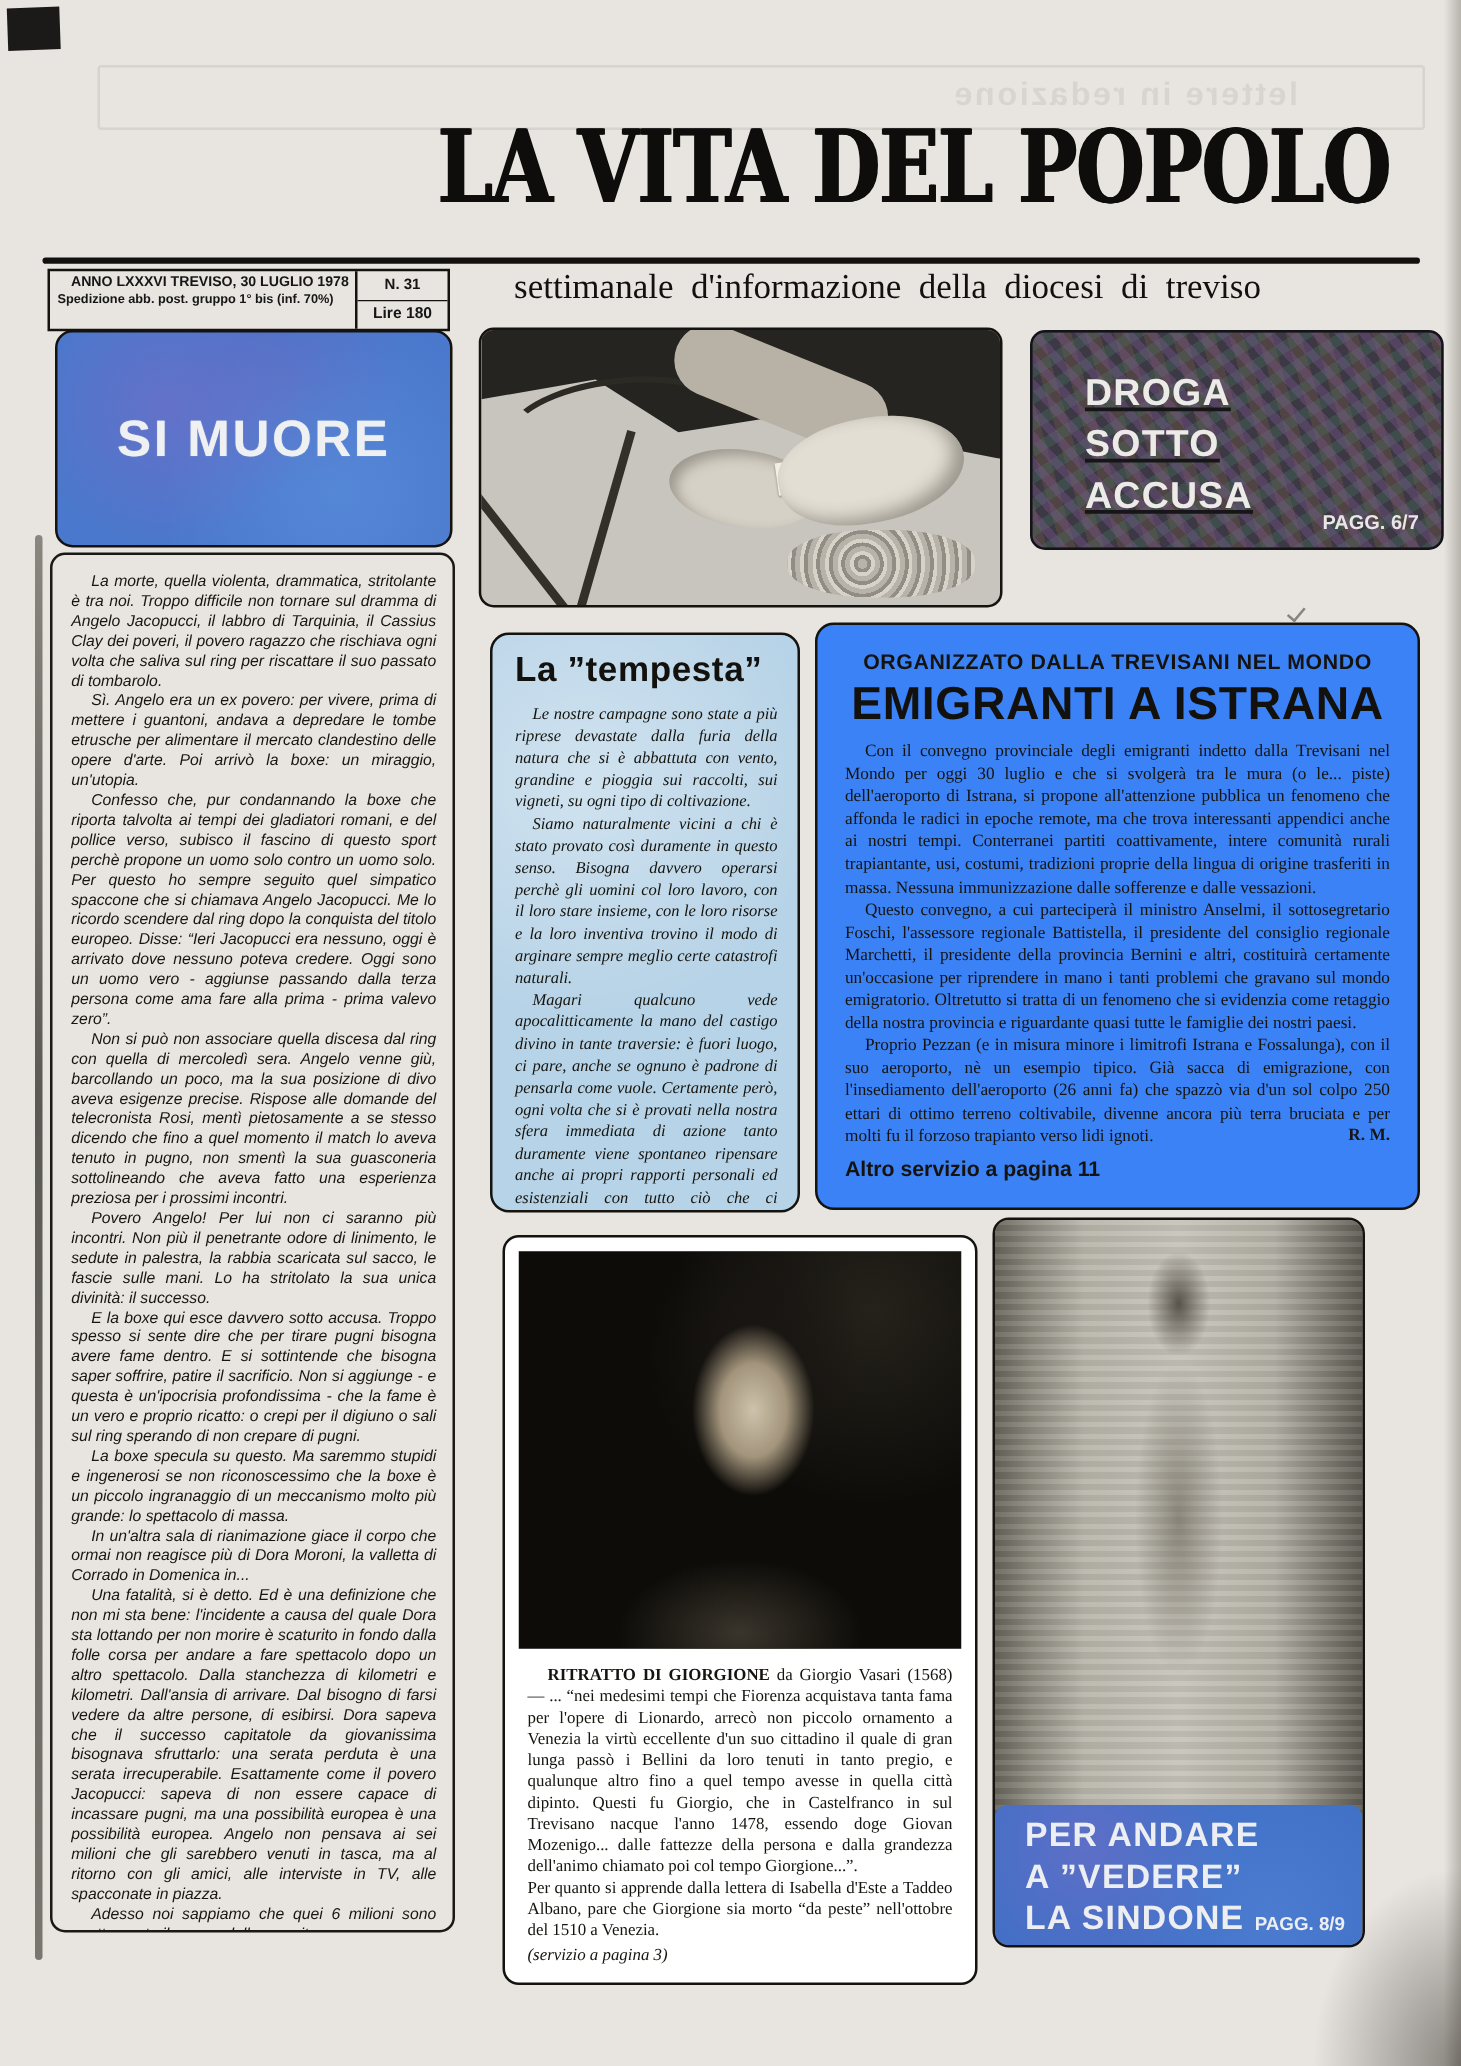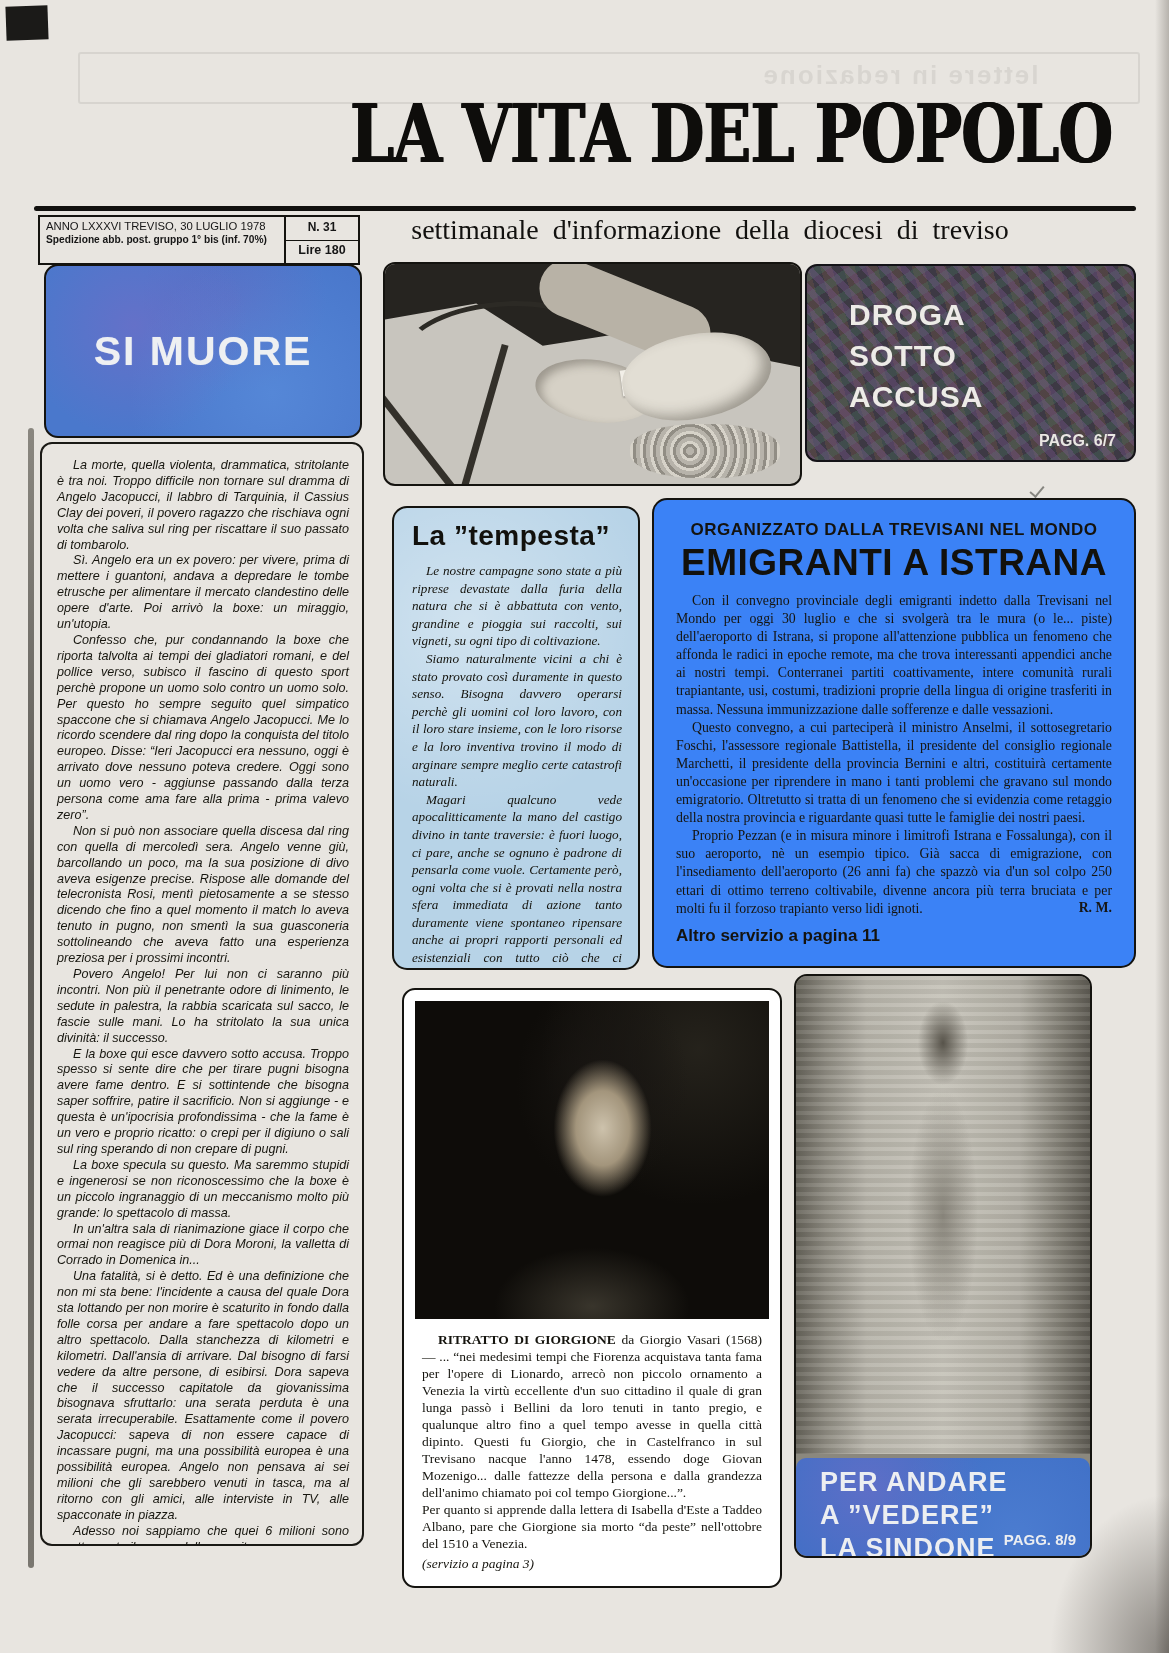--- a/index.html
+++ b/index.html
@@ -19,21 +19,21 @@
               transform:scaleX(-1);opacity:.12;font-weight:bold;font-size:26px;color:#6a6862;letter-spacing:2px;}
   
   .masthead{position:absolute;left:350px;top:86px;width:700px;text-align:center;
             font-family:"DejaVu Serif",serif;font-weight:bold;font-size:63px;letter-spacing:-1px;color:#0e0d0b;
             transform:scaleY(1.28);transform-origin:top center;white-space:nowrap;
             text-shadow:.7px 0 #0e0d0b,-.7px 0 #0e0d0b;}
   .rule{position:absolute;left:34px;top:206px;width:1102px;height:5px;background:#12110f;border-radius:3px;}
   .dateline{position:absolute;left:38px;top:215px;width:318px;height:46px;border:2px solid #14130f;
             display:grid;grid-template-columns:1fr 72px;background:#e8e5e0;}
   .dl-left{border-right:2px solid #14130f;padding:3px 5px 0 6px;}
-  .dl-l1{font-size:11.3px;font-weight:normal;white-space:nowrap;}
+  .dl-l1{font-size:11.3px;font-weight:bold;white-space:nowrap;text-align:right;}
   .dl-l2{font-size:10.2px;font-weight:bold;white-space:nowrap;margin-top:2px;}
   .dl-right{display:flex;flex-direction:column;}
   .dl-issue{flex:1;border-bottom:1.5px solid #14130f;font-size:12px;font-weight:bold;text-align:center;padding-top:3px;}
   .dl-price{flex:1;font-size:12.5px;font-weight:bold;text-align:center;padding-top:2px;}
   .subtitle{position:absolute;left:360px;top:214px;width:700px;text-align:center;
             font-family:"Liberation Serif",serif;font-size:28px;color:#12110f;word-spacing:7px;white-space:nowrap;}
   
   .blue-title{position:absolute;left:44px;top:264px;width:314px;height:170px;border:2.5px solid #14130f;border-radius:14px;
               background:radial-gradient(circle at 28% 35%,rgba(132,104,196,.45),rgba(0,0,0,0) 45%),
                          radial-gradient(circle at 72% 75%,rgba(96,150,226,.5),rgba(0,0,0,0) 55%),
@@ -51,24 +51,24 @@
            clip-path:polygon(30% 0,100% 0,100% 78%,58% 52%,38% 62%,22% 30%,0 42%,0 0);}
   .ph-arm{position:absolute;left:150px;top:18px;width:180px;height:58px;background:#b8b2a6;border-radius:30px;transform:rotate(22deg);}
   .ph-hand-r{position:absolute;right:28px;top:70px;width:150px;height:84px;background:#e2ded4;border-radius:46% 54% 50% 50%;transform:rotate(-12deg);box-shadow:inset -8px -6px 14px rgba(70,66,58,.45);}
   .ph-hand-l{position:absolute;left:150px;top:96px;width:120px;height:62px;background:#d6d1c6;border-radius:50%;transform:rotate(8deg);box-shadow:inset 6px 4px 10px rgba(70,66,58,.4);}
   .ph-slip{position:absolute;left:236px;top:100px;width:96px;height:26px;background:#f2efe8;transform:rotate(-8deg);box-shadow:0 1px 2px rgba(0,0,0,.4);}
   .ph-chair{position:absolute;left:18px;top:38px;width:180px;height:74px;border:5px solid #2c2a25;border-radius:50%;border-color:#2c2a25 transparent transparent transparent;transform:rotate(-6deg);}
   .ph-leg1{position:absolute;left:96px;top:78px;width:7px;height:150px;background:#33302a;transform:rotate(16deg);}
   .ph-leg2{position:absolute;left:30px;top:120px;width:7px;height:120px;background:#33302a;transform:rotate(-38deg);}
   .ph-foil{position:absolute;right:20px;bottom:6px;width:150px;height:54px;border-radius:45%;
            background:repeating-radial-gradient(circle at 40% 50%,#b5b1a8 0 4px,#8b877e 4px 7px,#d8d4ca 7px 10px);opacity:.9;}
-  .droga{position:absolute;left:805px;top:264px;width:331px;height:198px;border:2px solid #141318;border-radius:12px;box-sizing:border-box;overflow:hidden;
+  .droga{position:absolute;left:824px;top:264px;width:331px;height:176px;border:2px solid #141318;border-radius:12px;box-sizing:border-box;overflow:hidden;
          background:repeating-linear-gradient(48deg,rgba(128,88,150,.34) 0 7px,rgba(0,0,0,0) 7px 14px),
                     repeating-linear-gradient(-32deg,rgba(70,120,95,.30) 0 9px,rgba(0,0,0,0) 9px 18px),
-                    repeating-linear-gradient(74deg,rgba(150,105,70,.22) 0 11px,rgba(0,0,0,0) 11px 22px),#3d3944;}
+                    repeating-linear-gradient(74deg,rgba(150,105,70,.22) 0 11px,rgba(0,0,0,0) 11px 22px),#3d3944;text-decoration:underline;}
   .droga .d-line{font-size:30px;font-weight:bold;color:#edebe7;letter-spacing:1px;line-height:41px;margin-left:42px;}
   .droga .d-line:first-child{margin-top:28px;}
   .droga .d-pagg{position:absolute;right:18px;bottom:10px;font-size:16px;font-weight:bold;color:#e9e7e3;}
   
   .tempesta{position:absolute;left:392px;top:506px;width:248px;height:464px;border:2.5px solid #14130f;border-radius:15px;box-sizing:border-box;
             background:radial-gradient(circle at 30% 25%,rgba(255,255,255,.35),rgba(0,0,0,0) 50%),#b7d3e7;overflow:hidden;}
   .tempesta h2{margin:12px 0 10px 18px;font-size:28px;font-weight:bold;color:#12110d;letter-spacing:.5px;}
   .tempesta .t-body{padding:0 16px 0 18px;}
   .tempesta .t-body p{margin:0;font-family:"Liberation Serif",serif;font-style:italic;font-size:13.2px;line-height:17.6px;
                       text-align:justify;text-indent:14px;color:#14130d;}
@@ -96,21 +96,21 @@
   .g-caption .cap-lead{font-weight:bold;}
   .g-serv{margin-top:3px !important;font-style:italic;text-align:left !important;}
   
   .sindone{position:absolute;left:794px;top:974px;width:298px;height:584px;border:2.5px solid #14130f;border-radius:13px;
            box-sizing:border-box;overflow:hidden;background:#8b887e;}
   .s-img{position:absolute;left:0;top:0;width:100%;height:478px;
          background:radial-gradient(ellipse 36px 60px at 50% 14%,#57534a 0%,rgba(0,0,0,0) 70%),
                     radial-gradient(ellipse 50px 180px at 50% 50%,rgba(90,86,76,.55),rgba(0,0,0,0) 70%),
                     repeating-linear-gradient(180deg,rgba(255,255,255,.08) 0 4px,rgba(0,0,0,.05) 4px 9px),
                     linear-gradient(90deg,#66635a 0%,#8d8a80 10%,#b7b4aa 24%,#c6c3b9 50%,#b2afa5 76%,#817e74 90%,#5d5a52 100%);}
-  .s-blue{position:absolute;left:0;bottom:0;width:100%;height:98px;
+  .s-blue{position:absolute;left:0;bottom:0;width:100%;height:112px;
           background:radial-gradient(circle at 25% 30%,rgba(140,110,200,.4),rgba(0,0,0,0) 50%),
                      radial-gradient(circle at 75% 80%,rgba(90,140,220,.45),rgba(0,0,0,0) 55%),#3f6fc6;
           border-radius:10px 10px 10px 10px;}
   .s-blue .s-line{font-size:27px;font-weight:bold;color:#eceef1;letter-spacing:1px;line-height:33px;margin-left:24px;}
   .s-blue .s-line:first-child{margin-top:8px;}
   .s-pagg{position:absolute;right:14px;bottom:8px;font-size:15px;font-weight:bold;color:#eceef1;}
 </style>
 </head>
 <body>
 

